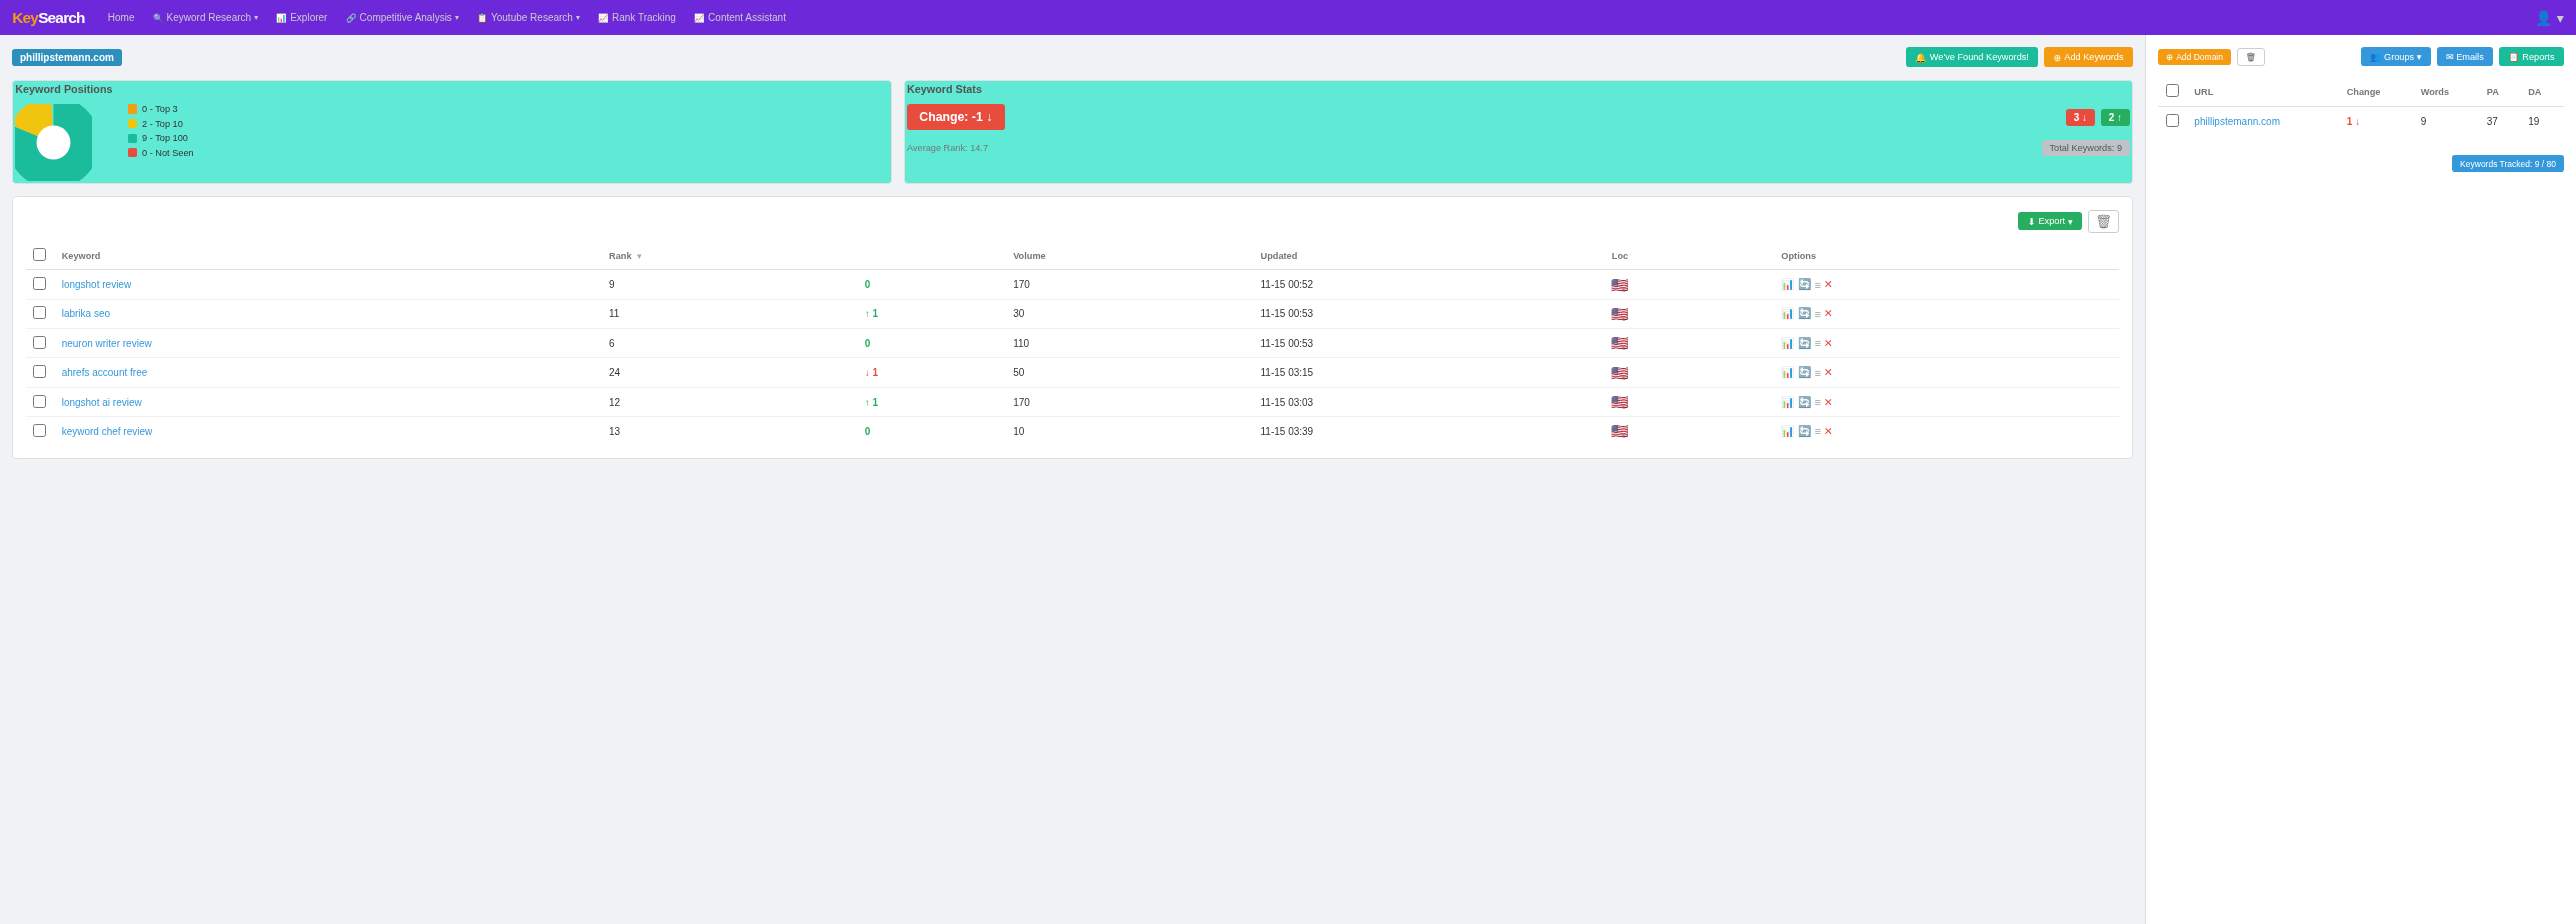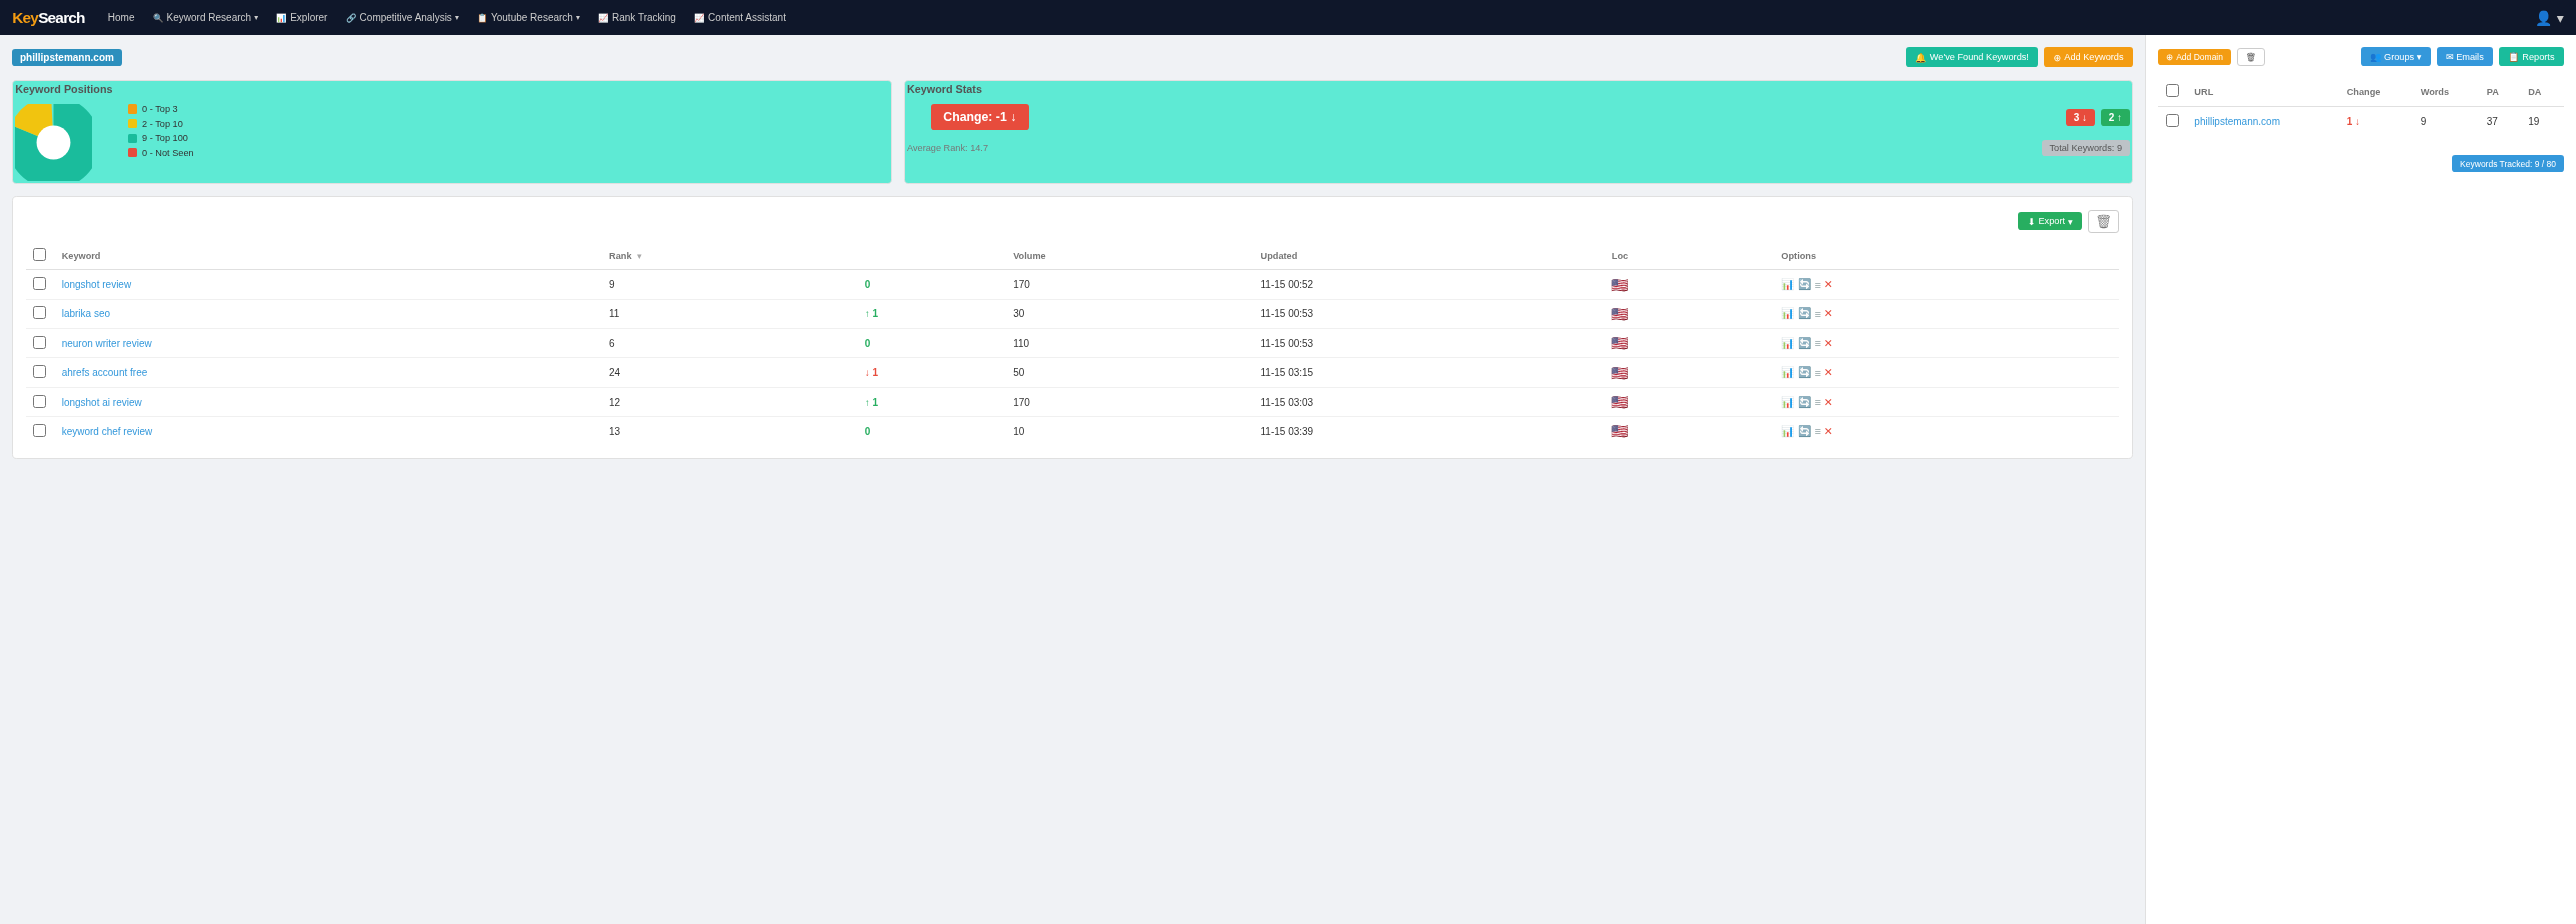--- a/index.html
+++ b/index.html
@@ -1,20 +1,20 @@
 <!DOCTYPE html>
 <html style="font-size:12.3px"><head>
   <meta charset="utf-8">
   <style>
     * { box-sizing: border-box; margin: 0; padding: 0; }
     body { font-family: -apple-system, BlinkMacSystemFont, 'Segoe UI', sans-serif; font-size: 10px; background: #f0f2f5; color: #333; }
 
     
     .navbar {
-      background: #0f172a;
+      background: #6d28d9;
       display: flex;
       align-items: center;
       padding: 0 12.3px;
       height: 35px;
       gap: 3.1px;
     }
     .navbar-brand {
       font-size: 15.4px;
       font-weight: 800;
       color: #fff;
@@ -81,21 +81,21 @@
     .legend-item { display: flex; align-items: center; gap: 4.6px; font-size: 9.2px; }
     .legend-dot { width: 9.2px; height: 9.2px; border-radius: 1.5px; }
 
     
     .pie-svg { width: 77px; height: 77px; }
 
     
     .ks-card { flex: 1.4; }
     .ks-content { display: flex; flex-direction: column; gap: 9.2px; }
     .ks-top { display: flex; align-items: center; gap: 12.3px; }
-    .change-btn { background: #e74c3c; color: #fff; padding: 6.2px 12.3px; border-radius: 3.1px; font-size: 12.3px; font-weight: 600; border: none; margin-left: 24px; }
+    .change-btn { background: #e74c3c; color: #fff; padding: 6.2px 12.3px; border-radius: 3.1px; font-size: 12.3px; font-weight: 600; border: none; }
     .rank-badges { display: flex; gap: 6.2px; margin-left: auto; }
     .rank-badge-red { background: #e74c3c; color: #fff; padding: 3.1px 7.7px; border-radius: 3.1px; font-size: 10px; font-weight: 600; }
     .rank-badge-green { background: #27ae60; color: #fff; padding: 3.1px 7.7px; border-radius: 3.1px; font-size: 10px; font-weight: 600; }
     .ks-bottom { display: flex; align-items: center; justify-content: space-between; }
     .avg-rank { font-size: 9.2px; color: #777; }
     .total-kw-badge { background: #bdc3c7; color: #555; padding: 3.1px 7.7px; border-radius: 3.1px; font-size: 9.2px; }
 
     
     .table-area { background: #fff; border-radius: 4.6px; border: 0.8px solid #e0e0e0; padding: 12.3px; }
     .table-toolbar { display: flex; justify-content: flex-end; align-items: center; gap: 6.2px; margin-bottom: 9.2px; }

